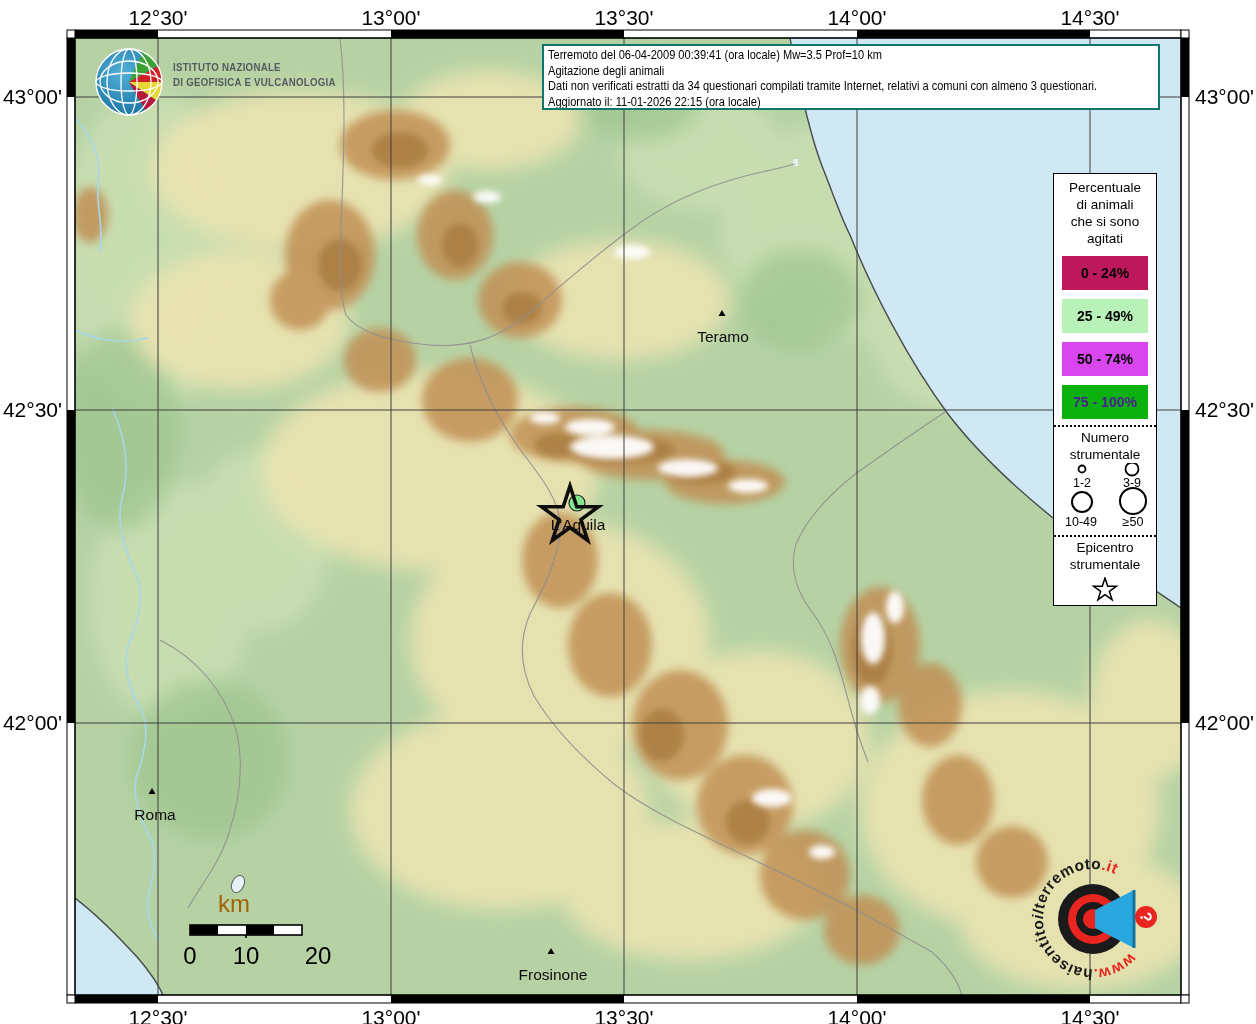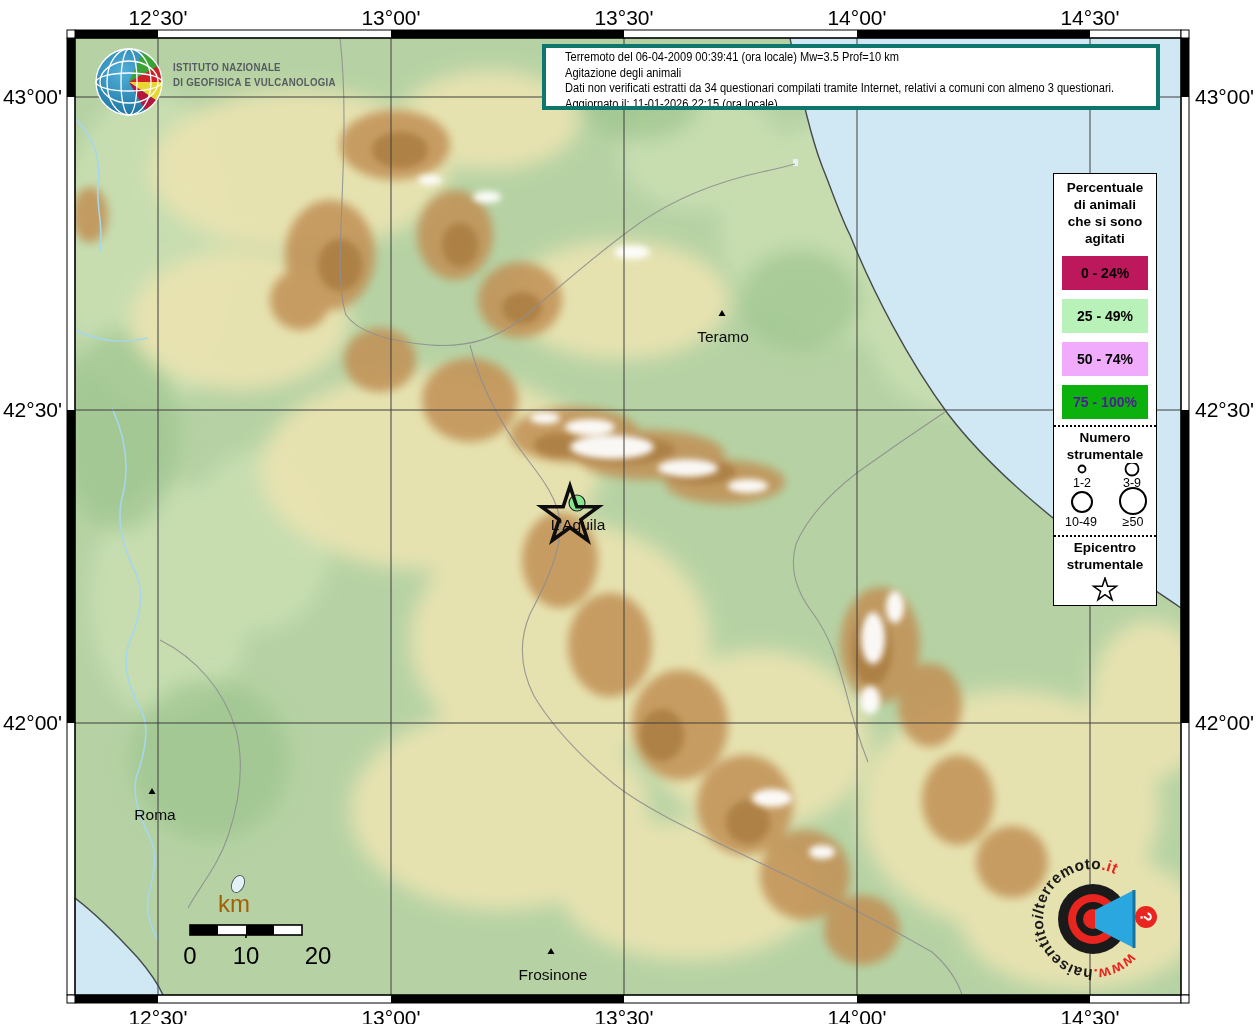--- a/index.html
+++ b/index.html
@@ -5,31 +5,31 @@
   html,body{margin:0;padding:0;background:#fff;}
   #page{position:relative;width:1256px;height:1024px;background:#ffffff;overflow:hidden;
         font-family:"Liberation Sans","DejaVu Sans",sans-serif;}
   svg{display:block;}
   .abs{position:absolute;}
   
   .axlab{position:absolute;font-size:21px;color:#000;white-space:nowrap;}
   .axlab.center{transform:translateX(-50%);text-align:center;}
   
   #title-box{position:absolute;left:542px;top:44px;width:618px;height:66px;background:#fff;
-             border:4px solid #0f766e;box-sizing:border-box;overflow:hidden;padding:2px 19px;}
+             border:2px solid #0f766e;box-sizing:border-box;overflow:hidden;padding:2px 4px;}
   #title-box .tline{white-space:nowrap;font-size:12.5px;line-height:15.5px;color:#000;
              transform:scaleX(0.885);transform-origin:left center;width:700px;}
   
   #ingv{position:absolute;left:93px;top:47px;width:310px;height:74px;}
   .ingv-line{position:absolute;left:80px;font-size:11px;font-weight:bold;color:#565b60;
              letter-spacing:.3px;transform:scaleX(.88);transform-origin:left center;white-space:nowrap;}
   
   #legend{position:absolute;left:1053px;top:173px;width:104px;height:433px;background:#fff;
           border:1.5px solid #000;box-sizing:border-box;text-align:center;}
-  .lg-title{font-size:13.5px;font-weight:bold;line-height:17px;color:#000;}
+  .lg-title{font-size:13.5px;font-weight:normal;line-height:17px;color:#000;}
   .lg-swatch{width:86px;height:34px;margin:9px auto 0;display:flex;align-items:center;justify-content:center;
              font-size:14px;font-weight:bold;}
   .lg-hr{border:0;border-top:2px dotted #000;margin:6px 0 2px;}
   
   .city{position:absolute;transform:translateX(-50%);font-size:15.5px;color:#0c0c0c;white-space:nowrap;margin-top:32px;}
   
   #scalebar{position:absolute;left:168px;top:888px;width:260px;height:92px;}
   #scalebar .km{position:absolute;left:50px;top:2px;font-size:24px;color:#a16207;}
   #scalebar .tick{position:absolute;top:54px;transform:translateX(-50%);font-size:24px;color:#000;}
 </style>
@@ -277,21 +277,21 @@
 
   <div id="legend">
     <div style="margin-top:5px">
       <div class="lg-title">Percentuale</div>
       <div class="lg-title">di animali</div>
       <div class="lg-title">che si sono</div>
       <div class="lg-title">agitati</div>
     </div>
     <div class="lg-swatch" style="background:#be185d;color:#000">0 - 24%</div>
     <div class="lg-swatch" style="background:#b8f2b8;color:#000000">25 - 49%</div>
-    <div class="lg-swatch" style="background:#f0abfc;color:#000">50 - 74%</div>
+    <div class="lg-swatch" style="background:#d946ef;color:#000">50 - 74%</div>
     <div class="lg-swatch" style="background:#0db10d;color:#4c1d95">75 - 100%</div>
     <hr class="lg-hr">
     <div class="lg-title">Numero</div>
     <div class="lg-title">strumentale</div>
     <svg width="100" height="66" viewBox="0 0 100 66" style="margin:0 auto">
       <circle cx="27" cy="6" r="3.5" fill="none" stroke="#000" stroke-width="1.8"></circle>
       <circle cx="77" cy="6" r="6.5" fill="none" stroke="#000" stroke-width="1.8"></circle>
       <text x="27" y="24" text-anchor="middle" font-size="12.5">1-2</text>
       <text x="77" y="24" text-anchor="middle" font-size="12.5">3-9</text>
       <circle cx="27" cy="39" r="10" fill="none" stroke="#000" stroke-width="2"></circle>

